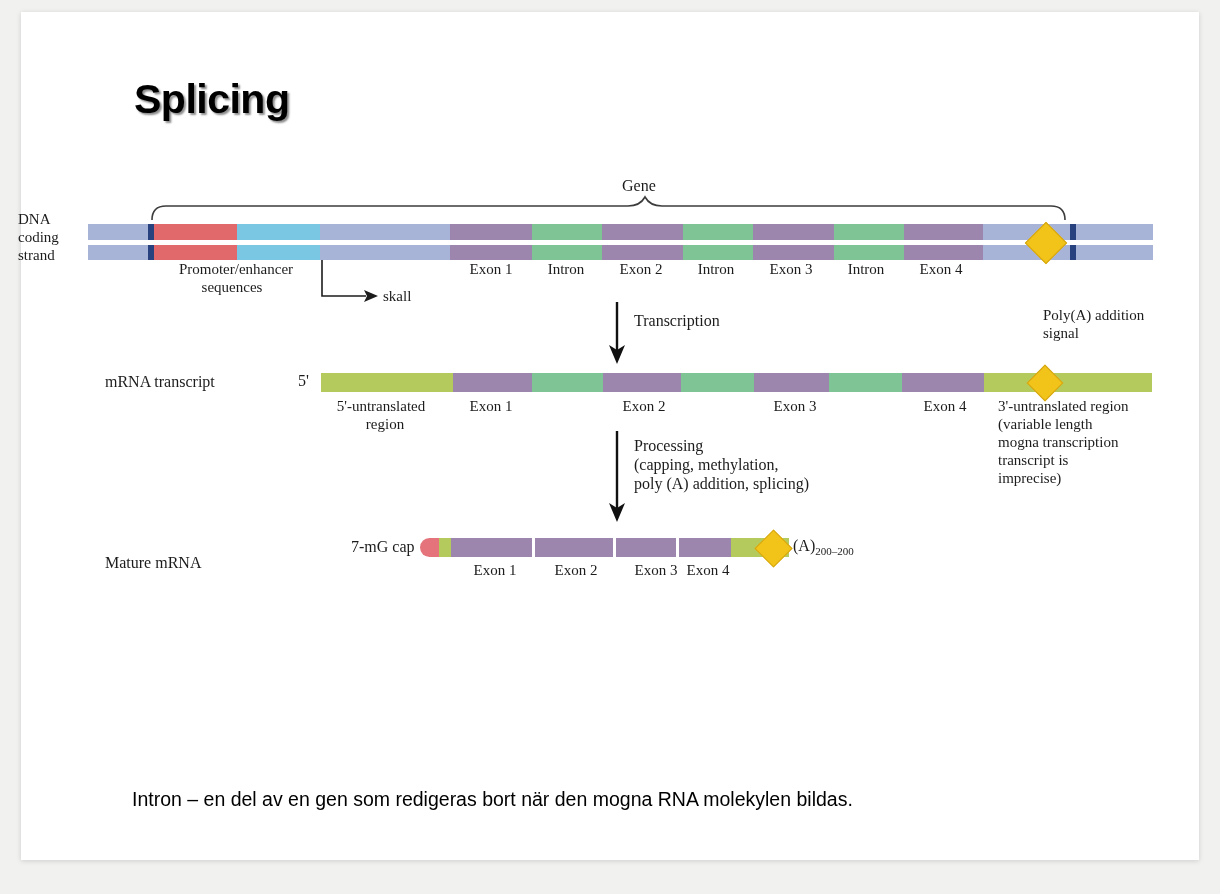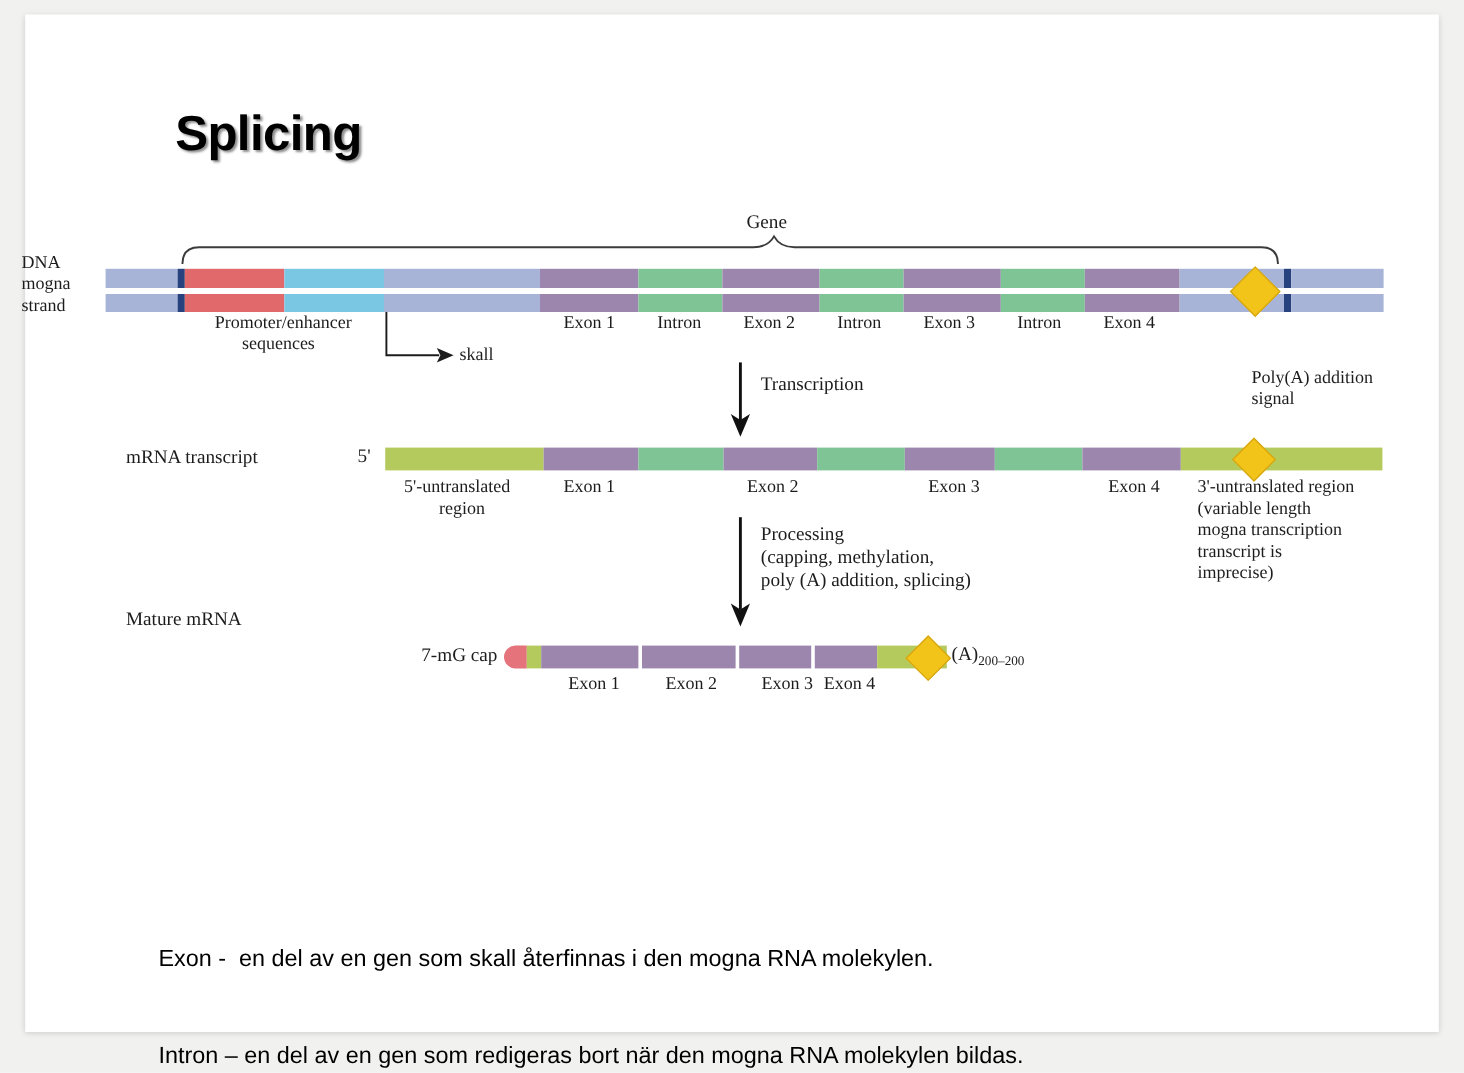--- a/index.html
+++ b/index.html
@@ -1,20 +1,20 @@
 <!DOCTYPE html>
 <html><head>
 <meta charset="utf-8">
 <style>
   html,body{margin:0;padding:0;}
   .page{position:relative;width:1220px;height:894px;background:#f1f1f0;overflow:hidden;
         font-family:"Liberation Sans",sans-serif;}
   .slide{position:absolute;left:21px;top:12px;width:1178px;height:848px;background:#ffffff;
          box-shadow:0 1px 5px rgba(0,0,0,0.15);}
-  .title{position:absolute;left:130px;top:72px;margin:16px;font-size:41px;font-weight:700;color:#000;
+  .title{position:absolute;left:130px;top:72px;margin:4px;font-size:41px;font-weight:700;color:#000;
          letter-spacing:-0.5px;text-shadow:2px 2px 2px rgba(0,0,0,0.45);
          font-family:"Liberation Sans",sans-serif;}
   .credit{position:absolute;left:896px;top:182px;font-size:17px;font-weight:700;color:#0d0d0d;
           font-family:"Liberation Sans",sans-serif;}
   .lbl{position:absolute;white-space:nowrap;color:#1c1c1c;}
   .serif{font-family:"Liberation Serif","DejaVu Serif",serif;}
   .s15{font-size:15px;}
   .s16{font-size:16px;}
   .ctr{transform:translateX(-50%);}
   .bar{position:absolute;left:0;width:1220px;}
@@ -30,21 +30,21 @@
 
 <div class="page">
   <div class="slide"></div>
 
   <h1 class="title">Splicing</h1>
 
 
   <span class="lbl serif s16" style="left:622px;top:177px">Gene</span>
 
   <span class="lbl serif s15" style="left:18px;top:211px">DNA</span>
-  <span class="lbl serif s15" style="left:18px;top:229px">mogna</span>
+  <span class="lbl serif s15" style="left:18px;top:229px">coding</span>
   <span class="lbl serif s15" style="left:18px;top:247px">strand</span>
 
   <div class="bar" style="top:224px;height:16px">
       <div class="seg" style="left: 88px; width: 60px; background: rgb(168, 179, 216);"></div>
       <div class="seg" style="left: 148px; width: 6px; background: rgb(39, 66, 126);"></div>
       <div class="seg" style="left: 154px; width: 83px; background: rgb(226, 105, 107);"></div>
       <div class="seg" style="left: 237px; width: 83px; background: rgb(122, 199, 227);"></div>
       <div class="seg" style="left: 320px; width: 130px; background: rgb(168, 179, 216);"></div>
       <div class="seg" style="left: 450px; width: 82px; background: rgb(156, 134, 173);"></div>
       <div class="seg" style="left: 532px; width: 70px; background: rgb(127, 196, 148);"></div>
@@ -117,41 +117,40 @@
   <span class="lbl serif s15" style="left:998px;top:398px">3'-untranslated region</span>
   <span class="lbl serif s15" style="left:998px;top:416px">(variable length</span>
   <span class="lbl serif s15" style="left:998px;top:434px">mogna transcription</span>
   <span class="lbl serif s15" style="left:998px;top:452px">transcript is</span>
   <span class="lbl serif s15" style="left:998px;top:470px">imprecise)</span>
 
   <span class="lbl serif s16" style="left:634px;top:437px">Processing</span>
   <span class="lbl serif s16" style="left:634px;top:456px">(capping, methylation,</span>
   <span class="lbl serif s16" style="left:634px;top:475px">poly (A) addition, splicing)</span>
 
-  <span class="lbl serif s16" style="left:105px;top:508px">Mature mRNA</span>
+  <span class="lbl serif s16" style="left:105px;top:554px">Mature mRNA</span>
   <span class="lbl serif s16" style="left:351px;top:538px">7-mG cap</span>
   <div class="bar" style="top:538px;height:19px">
       <div class="seg" style="left: 420px; width: 19px; background: rgb(228, 115, 123); border-radius: 10px 0px 0px 10px;"></div>
       <div class="seg" style="left: 439px; width: 12px; background: rgb(180, 202, 92);"></div>
       <div class="seg" style="left: 451px; width: 81px; background: rgb(156, 134, 173);"></div>
       <div class="seg" style="left: 535px; width: 78px; background: rgb(156, 134, 173);"></div>
       <div class="seg" style="left: 616px; width: 60px; background: rgb(156, 134, 173);"></div>
       <div class="seg" style="left: 679px; width: 52px; background: rgb(156, 134, 173);"></div>
       <div class="seg" style="left: 731px; width: 58px; background: rgb(180, 202, 92);"></div>
     </div>
   <div class="diamond" style="left:760px;top:535px;width:25px;height:25px"></div>
   <span class="lbl serif s16" style="left:793px;top:537px"><span>(A)</span><span class="sub">200–200</span></span>
 
   <span class="lbl serif s15 ctr" style="left:495px;top:562px">Exon 1</span>
   <span class="lbl serif s15 ctr" style="left:576px;top:562px">Exon 2</span>
   <span class="lbl serif s15 ctr" style="left:656px;top:562px">Exon 3</span>
   <span class="lbl serif s15 ctr" style="left:708px;top:562px">Exon 4</span>
 
   <div class="notes">
-    <div>Exon -  en del av en gen som skall återfinnas i den mogna RNA molekylen.</div>
     <div>Intron – en del av en gen som redigeras bort när den mogna RNA molekylen bildas.</div>
   </div>
 
   <svg class="overlay" width="1220" height="894" viewBox="0 0 1220 894">
     <path d="M 152 220 Q 152 206 166 206 L 628 206 Q 640 206 645 197 Q 650 206 662 206 L 1051 206 Q 1065 206 1065 220" fill="none" stroke="#3c3c3c" stroke-width="1.6"></path>
     <g>
       <path d="M 322 260 L 322 296 L 366 296" fill="none" stroke="#1c1c1c" stroke-width="1.6"></path>
       <polygon points="378,296 364,290 367,296 364,302" fill="#1c1c1c"></polygon>
     </g>
     <g>

